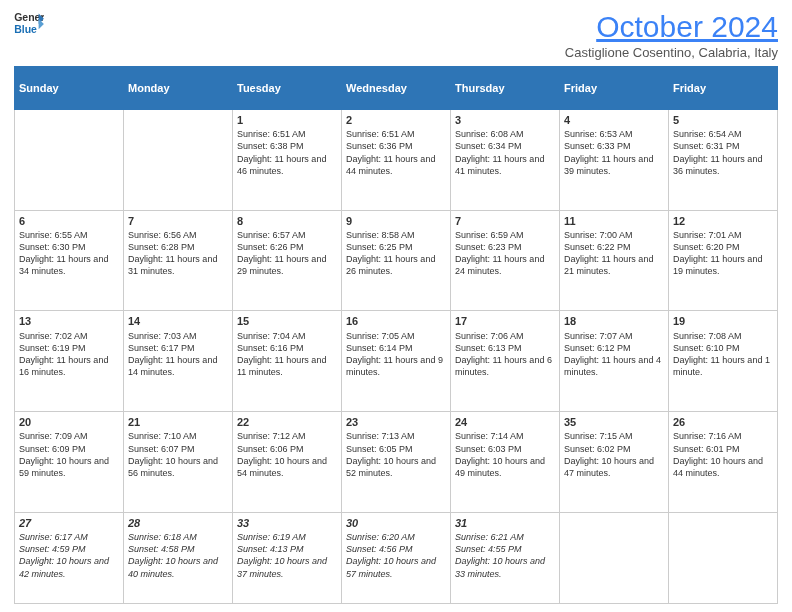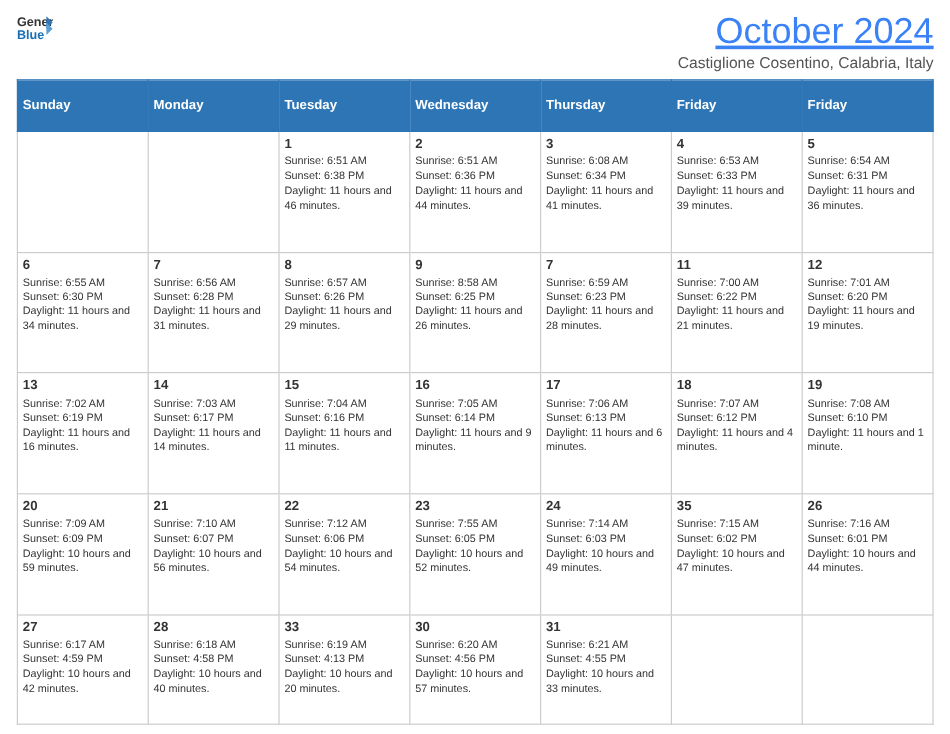--- a/index.html
+++ b/index.html
@@ -84,20 +84,21 @@
       font-size: 9px;
       color: #333;
       display: block;
       line-height: 1.35;
     }
     tr.week-row td {
       height: 84px;
     }
     tr.week-row-last td {
       height: 76px;
+      font-style: italic;
     }
   </style>
 </head>
 <body>
 
 <div class="page">
   <div class="header">
     <div class="logo">
       <svg class="logo-icon" viewBox="0 0 34 32" xmlns="http://www.w3.org/2000/svg">
         <text x="0" y="13" font-size="12" font-weight="bold" fill="#333" font-family="Arial">General</text>
@@ -181,21 +182,21 @@
           <td>
             <span class="day-num">9</span>
             <span class="cell-text">Sunrise: 8:58 AM</span>
             <span class="cell-text">Sunset: 6:25 PM</span>
             <span class="cell-text">Daylight: 11 hours and 26 minutes.</span>
           </td>
           <td>
             <span class="day-num">7</span>
             <span class="cell-text">Sunrise: 6:59 AM</span>
             <span class="cell-text">Sunset: 6:23 PM</span>
-            <span class="cell-text">Daylight: 11 hours and 28 minutes.</span>
+            <span class="cell-text">Daylight: 11 hours and 24 minutes.</span>
           </td>
           <td>
             <span class="day-num">11</span>
             <span class="cell-text">Sunrise: 7:00 AM</span>
             <span class="cell-text">Sunset: 6:22 PM</span>
             <span class="cell-text">Daylight: 11 hours and 21 minutes.</span>
           </td>
           <td>
             <span class="day-num">12</span>
             <span class="cell-text">Sunrise: 7:01 AM</span>
@@ -261,21 +262,21 @@
             <span class="cell-text">Daylight: 10 hours and 56 minutes.</span>
           </td>
           <td>
             <span class="day-num">22</span>
             <span class="cell-text">Sunrise: 7:12 AM</span>
             <span class="cell-text">Sunset: 6:06 PM</span>
             <span class="cell-text">Daylight: 10 hours and 54 minutes.</span>
           </td>
           <td>
             <span class="day-num">23</span>
-            <span class="cell-text">Sunrise: 7:55 AM</span>
+            <span class="cell-text">Sunrise: 7:13 AM</span>
             <span class="cell-text">Sunset: 6:05 PM</span>
             <span class="cell-text">Daylight: 10 hours and 52 minutes.</span>
           </td>
           <td>
             <span class="day-num">24</span>
             <span class="cell-text">Sunrise: 7:14 AM</span>
             <span class="cell-text">Sunset: 6:03 PM</span>
             <span class="cell-text">Daylight: 10 hours and 49 minutes.</span>
           </td>
           <td>
@@ -301,21 +302,21 @@
           <td>
             <span class="day-num">28</span>
             <span class="cell-text">Sunrise: 6:18 AM</span>
             <span class="cell-text">Sunset: 4:58 PM</span>
             <span class="cell-text">Daylight: 10 hours and 40 minutes.</span>
           </td>
           <td>
             <span class="day-num">33</span>
             <span class="cell-text">Sunrise: 6:19 AM</span>
             <span class="cell-text">Sunset: 4:13 PM</span>
-            <span class="cell-text">Daylight: 10 hours and 20 minutes.</span>
+            <span class="cell-text">Daylight: 10 hours and 37 minutes.</span>
           </td>
           <td>
             <span class="day-num">30</span>
             <span class="cell-text">Sunrise: 6:20 AM</span>
             <span class="cell-text">Sunset: 4:56 PM</span>
             <span class="cell-text">Daylight: 10 hours and 57 minutes.</span>
           </td>
           <td>
             <span class="day-num">31</span>
             <span class="cell-text">Sunrise: 6:21 AM</span>

